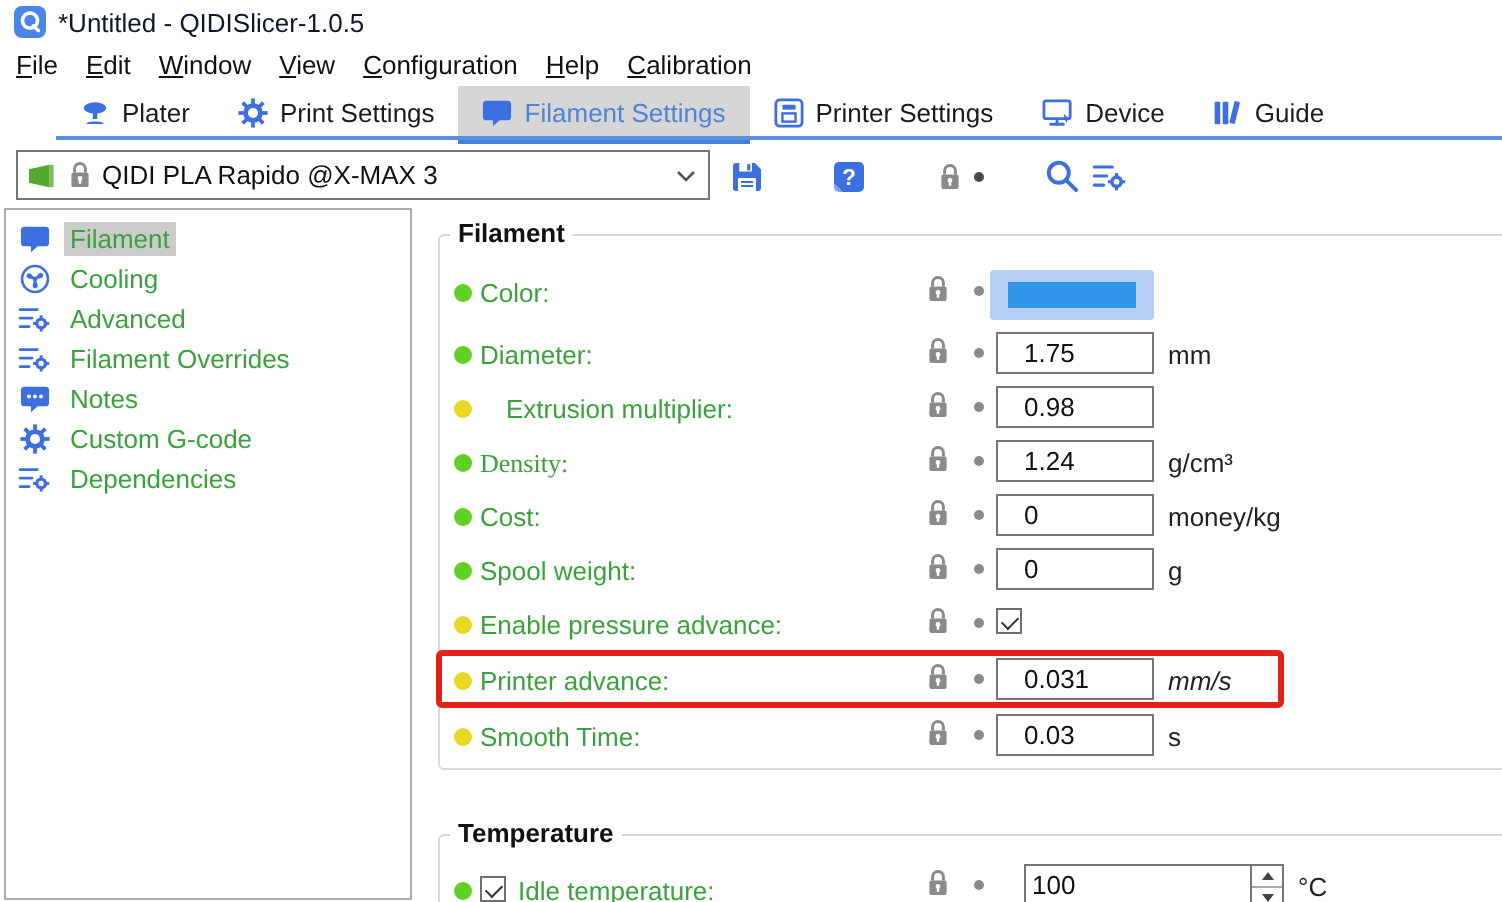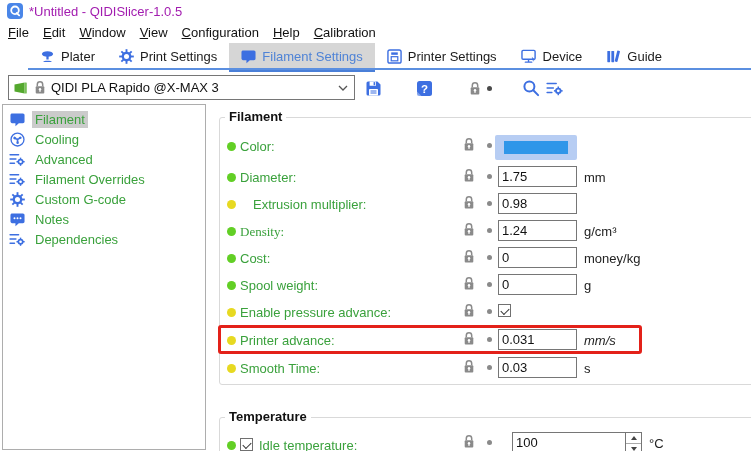--- a/index.html
+++ b/index.html
@@ -6,21 +6,21 @@
   html,body { background:#f2f2f2; }
   .app {
     position:relative; width:751px; height:451px; background:#fff;
     font-family:"Liberation Sans", sans-serif; font-size:13px; color:#1a1a1a;
     overflow:hidden;
   }
   
   .titlebar { position:absolute; top:0; left:0; right:0; height:22px;
     display:flex; align-items:center; gap:6px; padding-left:7px; }
   .titlebar .app-logo { width:16px; height:16px; display:inline-flex; }
-  .titlebar .title { font-size:13px; color:#a21caf; }
+  .titlebar .title { font-size:13px; color:#0f172a; }
   
   .menubar { position:absolute; top:22px; left:0; right:0; height:21px;
     display:flex; align-items:center; padding-left:1px; }
   .menu-item { display:inline-block; padding:2px 7px; font-size:13px; color:#111; cursor:default; }
   .menu-item::first-letter { text-decoration:underline; }
   
   .tabbar { position:absolute; top:43px; left:0; right:0; height:27px;
     display:flex; align-items:stretch;margin-left:28px; }
   .tabbar::after { content:''; position:absolute; left:0; right:0; bottom:0;
     height:2px; background:var(--tab-line,#5b8fe0); }
@@ -60,21 +60,21 @@
   .gb-temp { left:12px; top:313px; width:560px; height:200px; }
   .gb-legend { position:absolute; top:-9px; left:5px; background:#fff; padding:0 4px;
     font-weight:bold; font-size:13px; color:#111; }
   .bullet { position:absolute; width:9px; height:9px; border-radius:50%; }
   .bullet.green { background:var(--bullet-green,#62cf25); }
   .bullet.yellow { background:var(--bullet-yellow,#e7d921); }
   .plabel { position:absolute; color:var(--label-green,#3aa13c); font-size:13px; white-space:nowrap; }
   .rlock { position:absolute; display:inline-flex; color:#8a8a8a; cursor:pointer; }
   .rdot { position:absolute; width:5px; height:5px; border-radius:50%; background:#8a8a8a; cursor:pointer; }
   .pinput { position:absolute; width:79px; height:21px; border:1px solid #767676;
-    font-family:"Liberation Sans",sans-serif; font-size:13px; padding:0 3px; color:#111; outline:none; }
+    font-family:"Liberation Sans",sans-serif; font-size:13px; padding:0 13px; color:#111; outline:none; }
   .punit { position:absolute; font-size:13px; color:#222; white-space:nowrap; }
   .swatch-field { position:absolute; width:82px; height:25px; background:var(--swatch-bg,#b7cdf3);
     border-radius:2px; display:flex; align-items:center; justify-content:center; cursor:pointer; }
   .swatch { width:64px; height:13px; background:var(--swatch-blue,#2f96e9); }
   .checkbox { position:absolute; width:13px; height:13px; border:1px solid #707070; background:#fff; cursor:pointer; }
   .checkbox[data-checked="true"]::after { content:''; position:absolute; left:1.5px; top:2.5px;
     width:7px; height:4px; border-left:1.7px solid #333; border-bottom:1.7px solid #333;
     transform:rotate(-45deg); }
   .spinfield { position:absolute; width:130px; height:22px; border:1px solid #767676; background:#fff; }
   .spinfield .val { position:absolute; left:3px; top:2px; font-size:13px; color:#111; }
@@ -319,49 +319,49 @@
               <circle cx="13" cy="10" r="3.4"></circle>
             </g>
             <circle cx="13" cy="10" r="1.5" fill="#fff"></circle>
           </svg>
         </span>
       <span class="lbl">Filament Overrides</span>
     </div>
     <div class="side-item">
       <span class="sicon">
           <svg width="15" height="15" viewBox="0 0 16 16">
+            <path fill="currentColor" d="M2.2 1.5h11.6c1 0 1.7.8 1.7 1.7v7c0 1-.8 1.7-1.7 1.7H9.4l-3.6 3.2v-3.2H2.2c-1 0-1.7-.8-1.7-1.7v-7c0-1 .8-1.7 1.7-1.7z"></path>
+            <circle cx="4.8" cy="6.7" r="1.05" fill="#fff"></circle>
+            <circle cx="8" cy="6.7" r="1.05" fill="#fff"></circle>
+            <circle cx="11.2" cy="6.7" r="1.05" fill="#fff"></circle>
+          </svg>
+        </span>
+      <span class="lbl">Notes</span>
+    </div>
+    <div class="side-item">
+      <span class="sicon">
+          <svg width="15" height="15" viewBox="0 0 16 16">
             <g fill="currentColor">
               <rect x="7" y="0.2" width="2" height="3.2"></rect>
               <rect x="7" y="12.6" width="2" height="3.2"></rect>
               <rect x="0.2" y="7" width="3.2" height="2"></rect>
               <rect x="12.6" y="7" width="3.2" height="2"></rect>
               <rect x="7" y="0.2" width="2" height="3.2" transform="rotate(45 8 8)"></rect>
               <rect x="7" y="12.6" width="2" height="3.2" transform="rotate(45 8 8)"></rect>
               <rect x="0.2" y="7" width="3.2" height="2" transform="rotate(45 8 8)"></rect>
               <rect x="12.6" y="7" width="3.2" height="2" transform="rotate(45 8 8)"></rect>
               <circle cx="8" cy="8" r="5.2"></circle>
             </g>
             <circle cx="8" cy="8" r="2.7" fill="#fff"></circle>
           </svg>
         </span>
       <span class="lbl">Custom G-code</span>
     </div>
     <div class="side-item">
       <span class="sicon">
-          <svg width="15" height="15" viewBox="0 0 16 16">
-            <path fill="currentColor" d="M2.2 1.5h11.6c1 0 1.7.8 1.7 1.7v7c0 1-.8 1.7-1.7 1.7H9.4l-3.6 3.2v-3.2H2.2c-1 0-1.7-.8-1.7-1.7v-7c0-1 .8-1.7 1.7-1.7z"></path>
-            <circle cx="4.8" cy="6.7" r="1.05" fill="#fff"></circle>
-            <circle cx="8" cy="6.7" r="1.05" fill="#fff"></circle>
-            <circle cx="11.2" cy="6.7" r="1.05" fill="#fff"></circle>
-          </svg>
-        </span>
-      <span class="lbl">Notes</span>
-    </div>
-    <div class="side-item">
-      <span class="sicon">
           <svg width="17" height="15" viewBox="0 0 18 15">
             <g stroke="currentColor" stroke-width="1.6" stroke-linecap="round">
               <path d="M1.2 2.2h9.6M1.2 7h6.6M1.2 11.8h5"></path>
             </g>
             <g fill="currentColor">
               <rect x="12.2" y="5.4" width="1.6" height="2"></rect>
               <rect x="12.2" y="12.6" width="1.6" height="2"></rect>
               <rect x="8.4" y="9.2" width="2" height="1.6"></rect>
               <rect x="15.6" y="9.2" width="2" height="1.6"></rect>
               <circle cx="13" cy="10" r="3.4"></circle>

